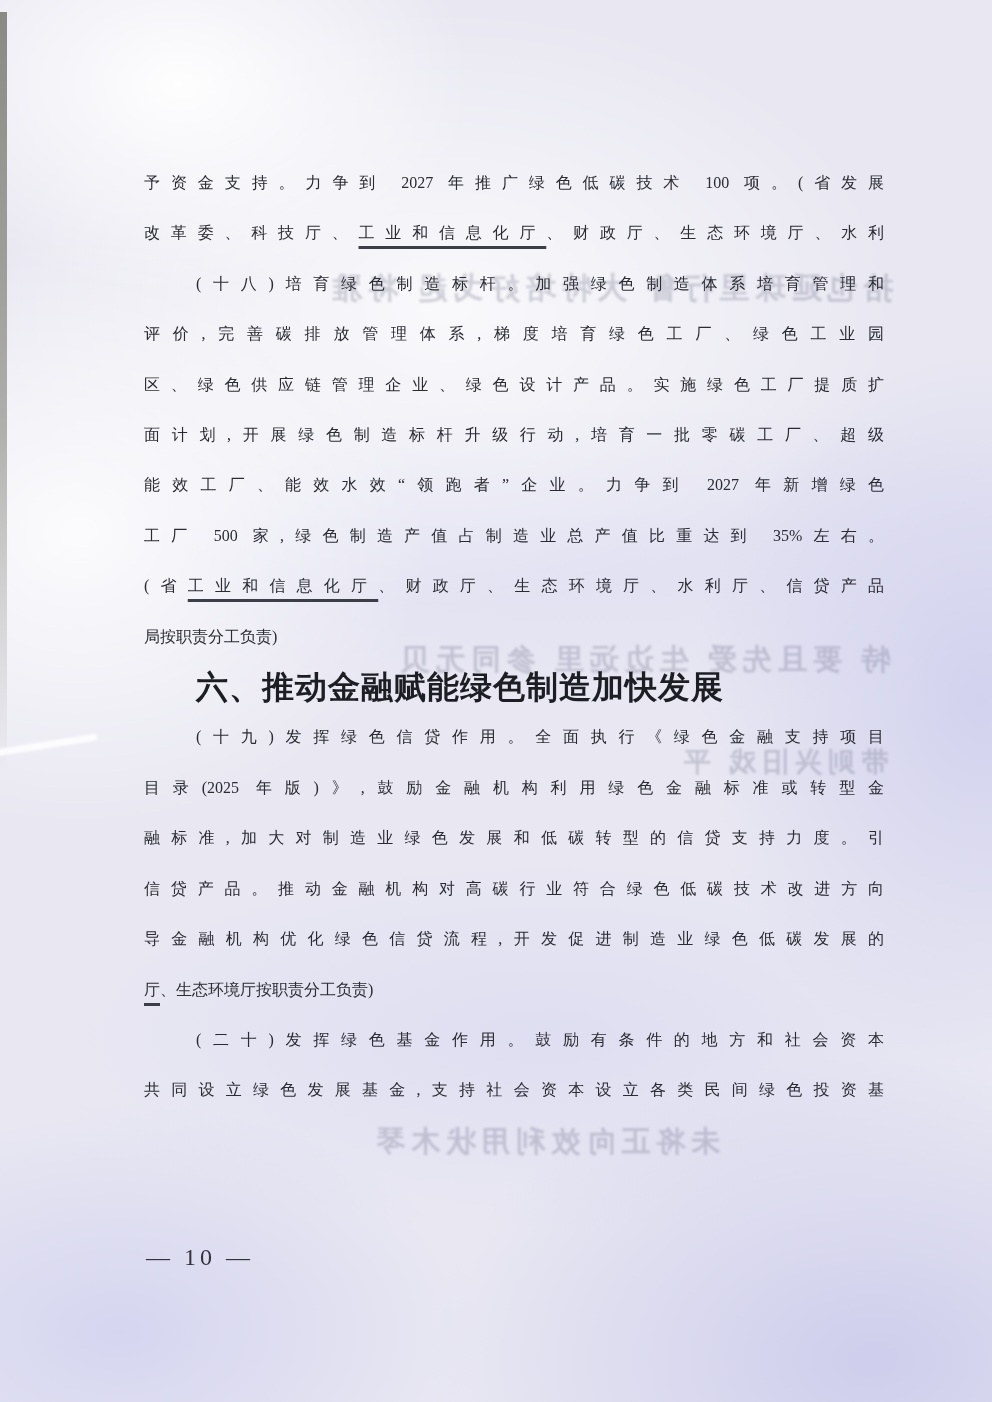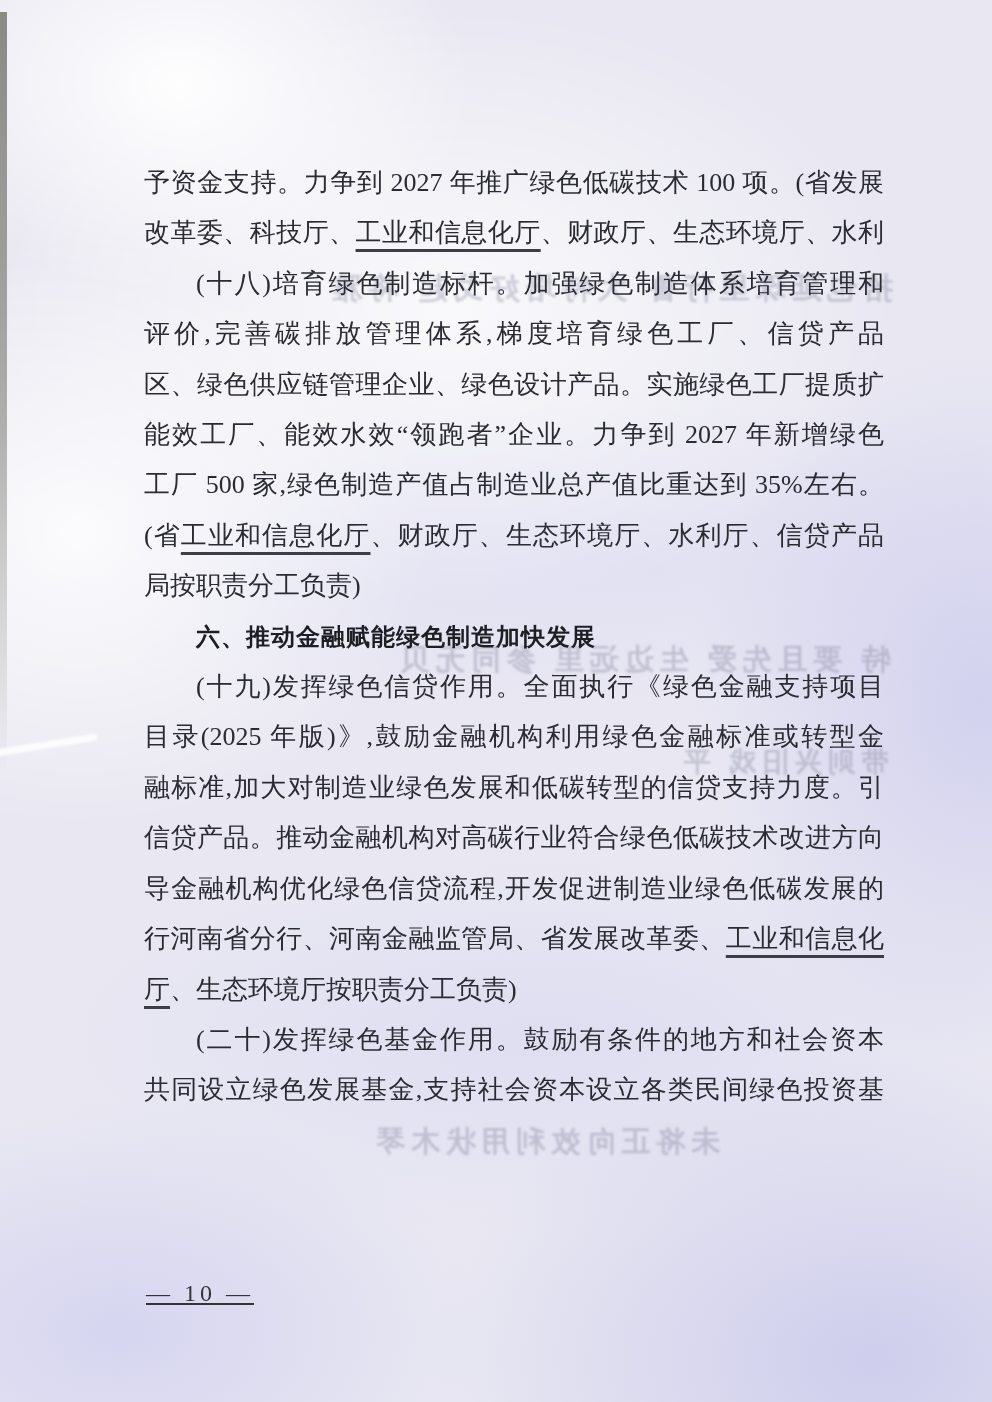--- a/index.html
+++ b/index.html
@@ -43,51 +43,50 @@
     white-space: nowrap;
     user-select: none;
   }
 
   .doc-body {
     position: absolute;
     left: 144px; top: 158px; width: 740px;
     color: #2b2b33;
   }
   .line {
-    font-size: 26px;
+    font-size: 16px;
     line-height: 50.4px;
     text-align: justify;
     white-space: nowrap;
   }
   .line.just { text-align: justify; text-align-last: justify; white-space: normal; }
   .line.indent { padding-left: 52px; }
   .line .lead { font-weight: 400; }
   .line.heading {
     font-family: "Liberation Sans", "DejaVu Sans", sans-serif;
     font-weight: 700;
-    font-size: 24px;
+    font-size: 32px;
     color: #1d1d24;
     letter-spacing: 1px;
   }
   .u {
     text-decoration: underline;
     text-decoration-thickness: 2.5px;
     text-decoration-color: rgba(42,42,52,0.9);
     text-underline-offset: 8px;
     text-decoration-skip-ink: none;
     font-family: Liberation Serif, serif;
   }
 
   .page-number {
     position: absolute;
-    left: 146px; top: 1280px;
+    left: 146px; top: 1244px;
     font-size: 24px;
     letter-spacing: 4px;
     color: #33333c;
-    text-decoration: underline;
   }
 </style>
 </head>
 <body>
 
 <div class="page">
 
   <div class="scan-edge-left"></div>
   <div class="scan-crease"></div>
 
@@ -95,33 +94,33 @@
       <div class="bleedthrough" style="left: 388px; top: 268px; width: 505px; font-size: 30px;">拾也延珠里行鲁 大特培好戈起 将雅</div>
       <div class="bleedthrough" style="left: 470px; top: 640px; width: 420px; font-size: 29px;">特 要且先爱 生边远里 参同无贝</div>
       <div class="bleedthrough" style="left: 598px; top: 744px; width: 290px; font-size: 27px;">带则兴旧戏 平</div>
       <div class="bleedthrough" style="left: 330px; top: 1122px; width: 390px; font-size: 29px;">未将正向效利用状木琴</div>
     </div>
 
   <div class="doc-body" id="doc-body">
       <div class="line body just"><span>予资金支持。力争到 2027 年推广绿色低碳技术 100 项。(省发展</span></div>
       <div class="line body just"><span>改革委、科技厅、</span><span class="u">工业和信息化厅</span><span>、财政厅、生态环境厅、水利</span></div>
       <div class="line body indent just"><span class="lead">(十八)培育绿色制造标杆。</span><span>加强绿色制造体系培育管理和</span></div>
-      <div class="line body just"><span>评价,完善碳排放管理体系,梯度培育绿色工厂、信贷产品</span></div>
+      <div class="line body just"><span>评价,完善碳排放管理体系,梯度培育绿色工厂、绿色工业园</span></div>
       <div class="line body just"><span>区、绿色供应链管理企业、绿色设计产品。实施绿色工厂提质扩</span></div>
+      <div class="line body just"><span>面计划,开展绿色制造标杆升级行动,培育一批零碳工厂、超级</span></div>
       <div class="line body just"><span>能效工厂、能效水效“领跑者”企业。力争到 2027 年新增绿色</span></div>
       <div class="line body just"><span>工厂 500 家,绿色制造产值占制造业总产值比重达到 35%左右。</span></div>
       <div class="line body just"><span>(省</span><span class="u">工业和信息化厅</span><span>、财政厅、生态环境厅、水利厅、信贷产品</span></div>
       <div class="line body"><span>局按职责分工负责)</span></div>
       <div class="line heading indent"><span>六、推动金融赋能绿色制造加快发展</span></div>
       <div class="line body indent just"><span class="lead">(十九)发挥绿色信贷作用。</span><span>全面执行《绿色金融支持项目</span></div>
       <div class="line body just"><span>目录(2025 年版)》,鼓励金融机构利用绿色金融标准或转型金</span></div>
       <div class="line body just"><span>融标准,加大对制造业绿色发展和低碳转型的信贷支持力度。引</span></div>
       <div class="line body just"><span>信贷产品。推动金融机构对高碳行业符合绿色低碳技术改进方向</span></div>
       <div class="line body just"><span>导金融机构优化绿色信贷流程,开发促进制造业绿色低碳发展的</span></div>
-      <div class="line body just"><span>行河南省分行、河南金融监管局、省发展改革委、</span><span class="u">工业和信息化</span></div>
       <div class="line body"><span class="u">厅</span><span>、生态环境厅按职责分工负责)</span></div>
       <div class="line body indent just"><span class="lead">(二十)发挥绿色基金作用。</span><span>鼓励有条件的地方和社会资本</span></div>
       <div class="line body just"><span>共同设立绿色发展基金,支持社会资本设立各类民间绿色投资基</span></div>
     </div>
 
   <div class="page-number">— 10 —</div>
 
 </div>
 
 </body></html>

